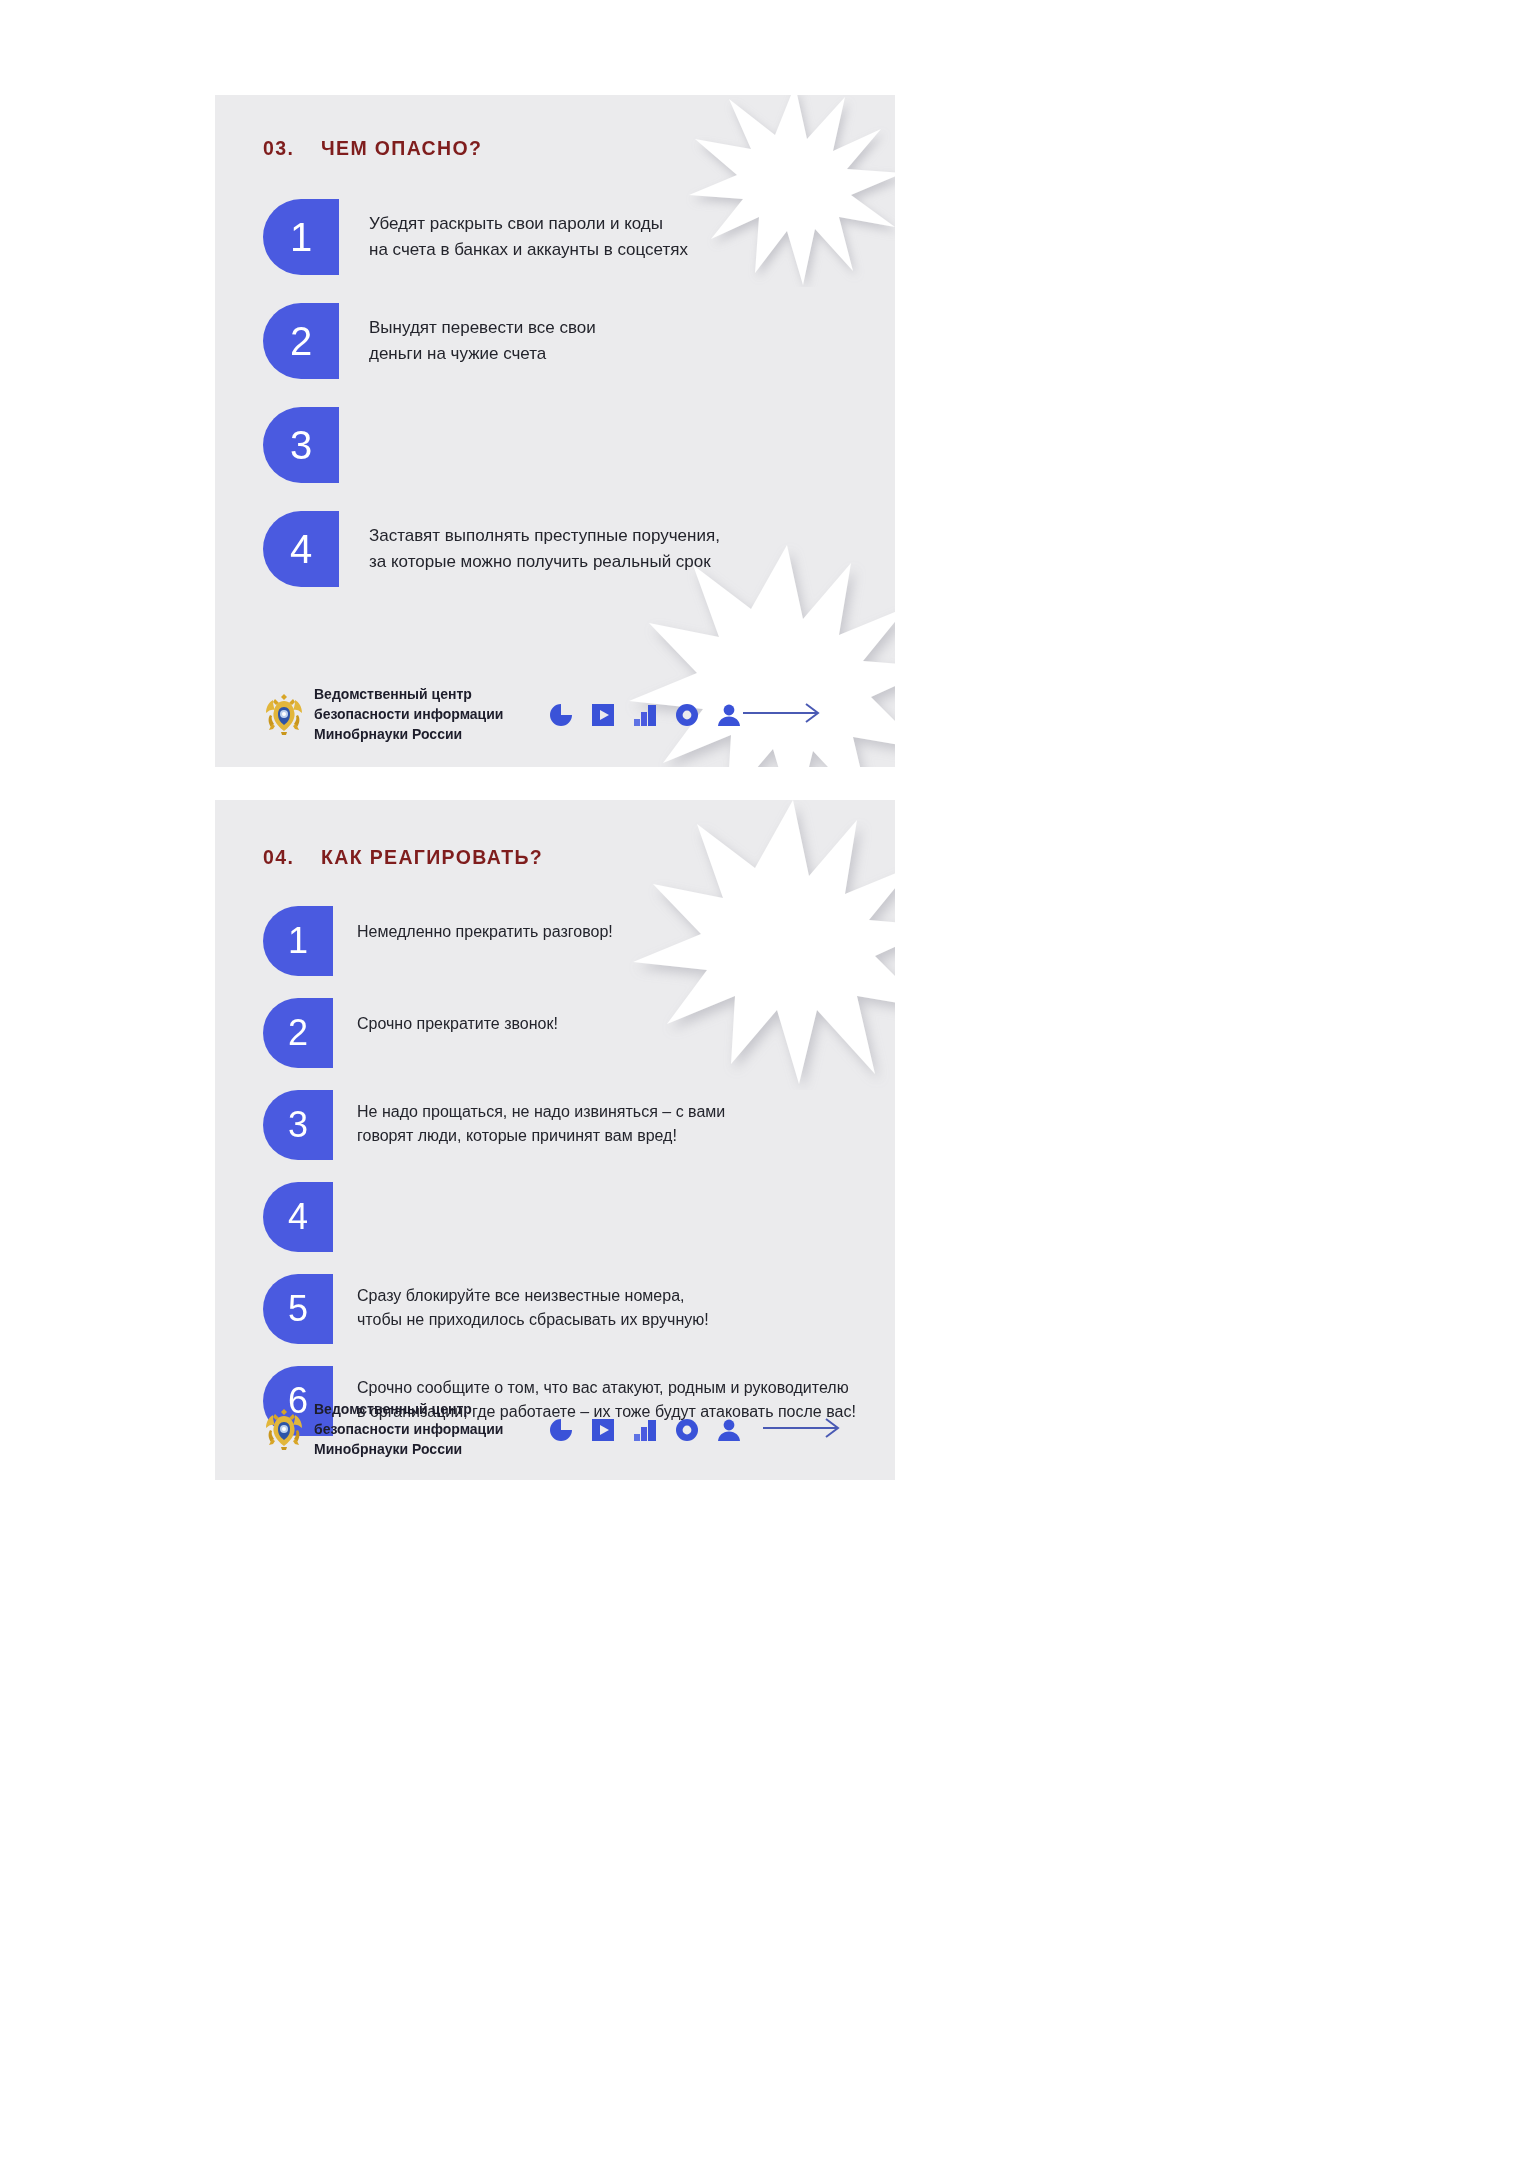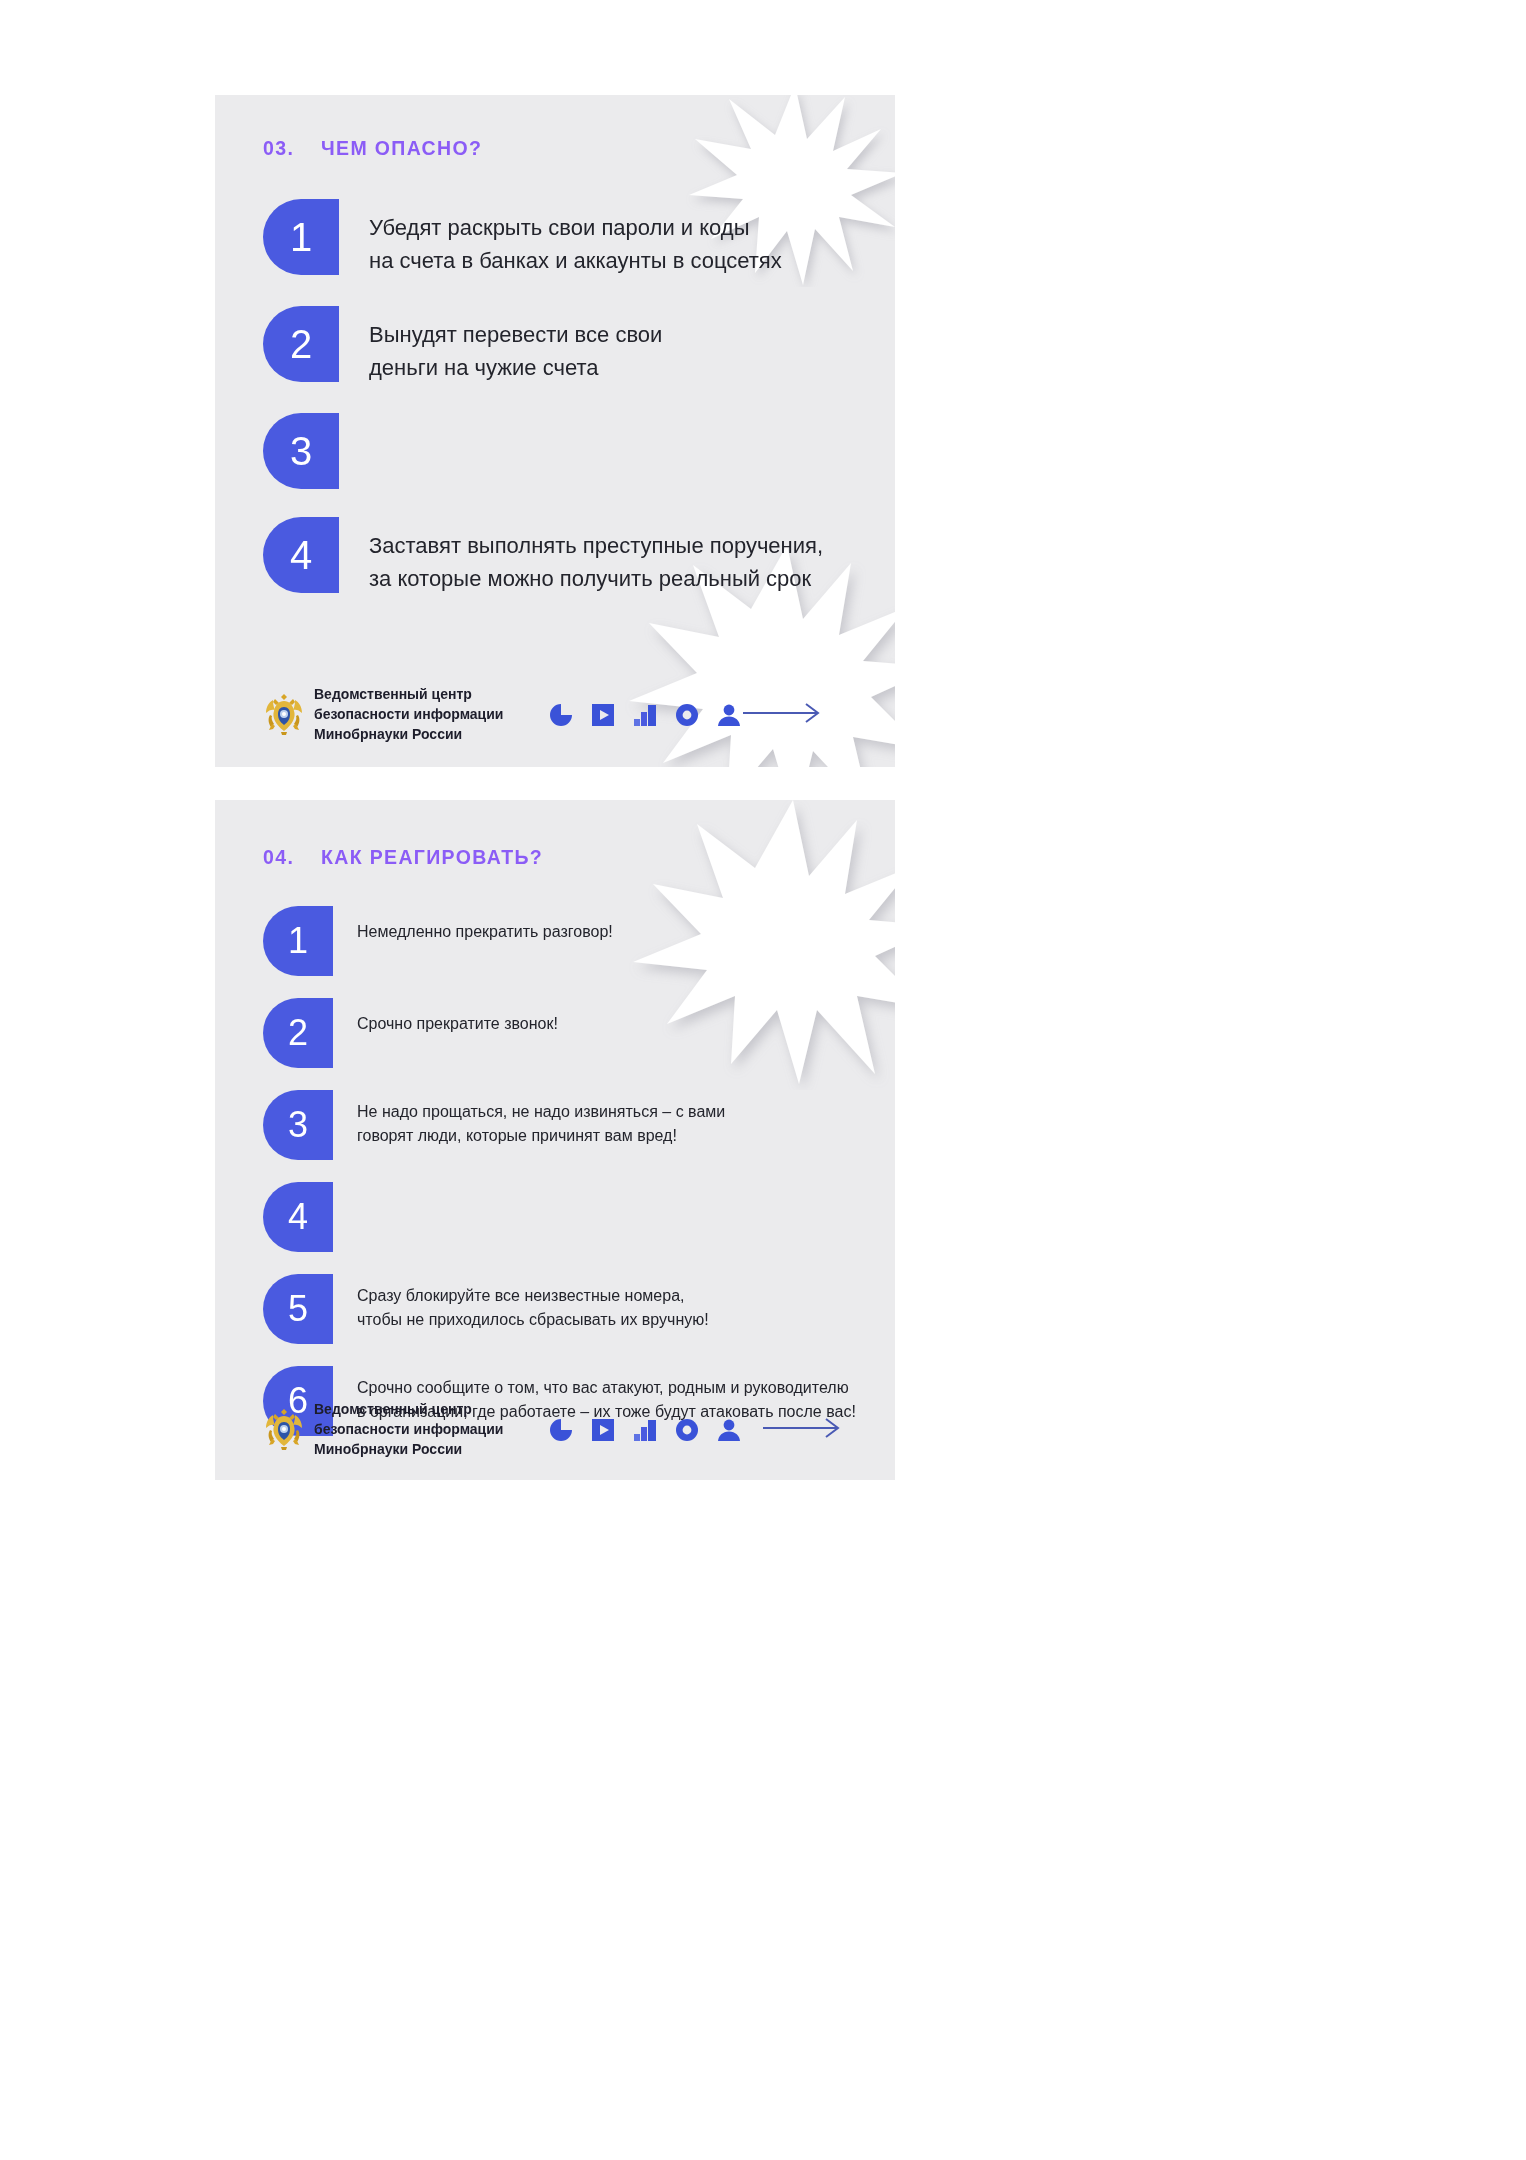--- a/index.html
+++ b/index.html
@@ -18,21 +18,21 @@
     overflow:hidden;
   }
   #card-danger { left:215px; top:95px;  width:680px; height:672px; }
   #card-react  { left:215px; top:800px; width:680px; height:680px; }
 
   
   .card-header {
     position:absolute;
     display:flex;
     align-items:baseline;
-    color:#8b5cf6;
+    color:#7f1d1d;
     font-size:19.5px;
     font-weight:700;
     letter-spacing:1.35px;
   }
   #card-danger .card-header { left:48px; top:42px; }
   #card-react  .card-header { left:48px; top:46px; }
   .hdr-num { width:58px; flex:none; }
 
   
   .list { position:absolute; left:48px; }
@@ -55,21 +55,21 @@
 
   
   #card-danger .item { margin-bottom:28px; }
   #card-danger .badge {
     width:76px; height:76px;
     border-radius:38px 0 0 38px;
     font-size:40px;
     margin-right:30px;
   }
   #card-danger .item-text {
-    font-size:22px;
+    font-size:17px;
     line-height:1.52;
     padding-top:12px;
   }
 
   
   #card-react .item { margin-bottom:22px; }
   #card-react .badge {
     width:70px; height:70px;
     border-radius:35px 0 0 35px;
     font-size:36px;

